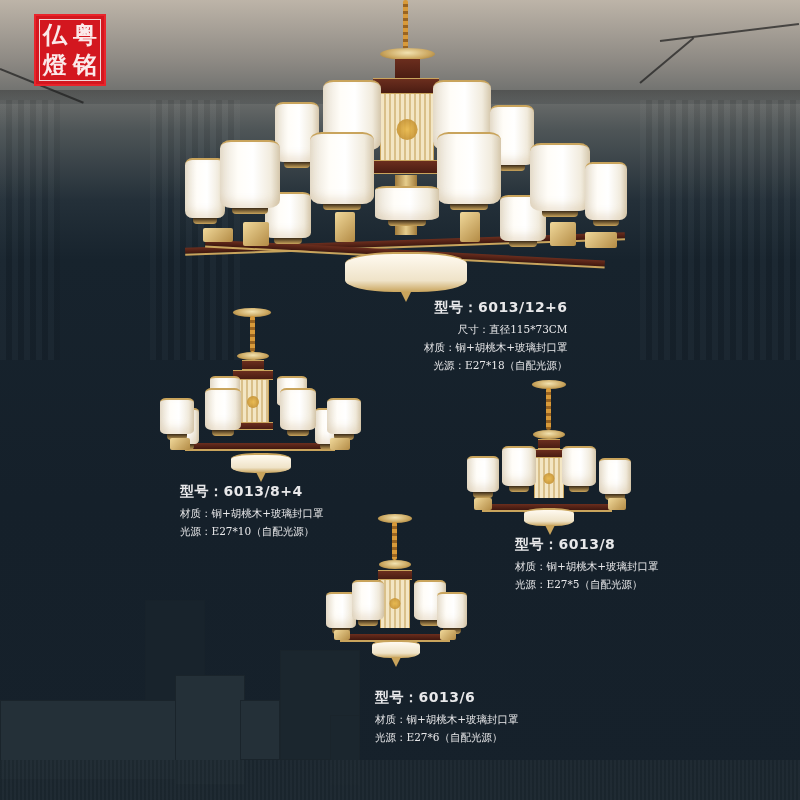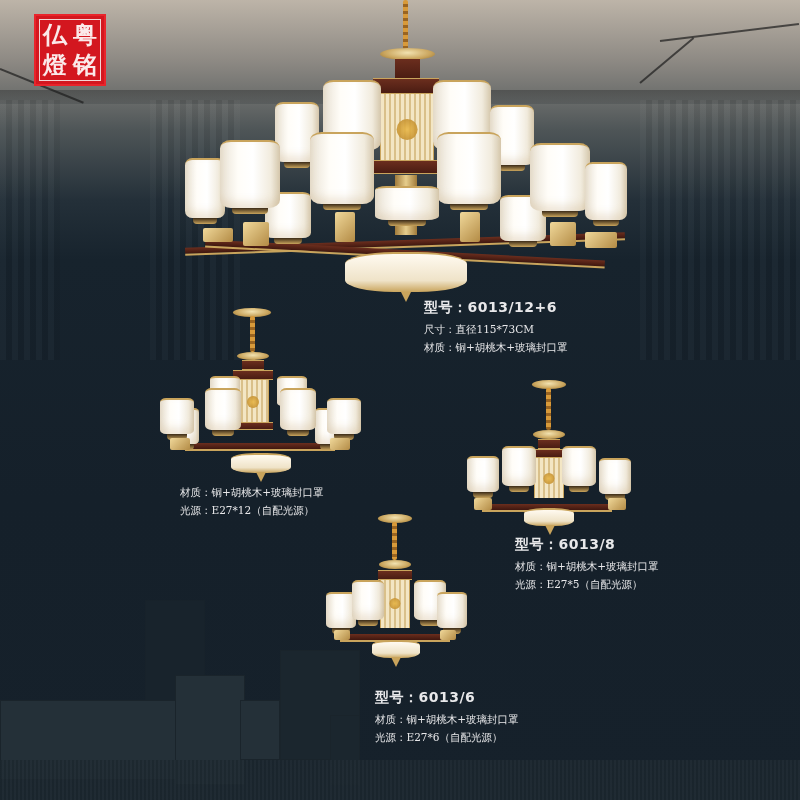--- a/index.html
+++ b/index.html
@@ -108,24 +108,25 @@
     <div class="bracket" style="left:285px;top:212px;width:20px;height:30px;"></div>
     <div class="bracket" style="left:375px;top:222px;width:26px;height:24px;"></div>
     <div class="bracket" style="left:410px;top:232px;width:32px;height:16px;"></div>
 
     <div class="shade" style="left:200px;top:186px;width:64px;height:34px;"></div>
 
     <div class="bowl" style="left:170px;top:252px;width:122px;height:40px;"></div>
     <div class="finial" style="left:226px;top:292px;"></div>
   </div>
 
-  <div class="spec" style="left:424px;top:299px;">
+  <div class="spec" style="left:424px;top:299px;text-align:right;">
     <div class="model"><span>型号：</span><span>6013/12+6</span></div>
     <div class="line"><span>尺寸：</span><span>直径115*73CM</span></div>
     <div class="line"><span>材质：</span><span>铜+胡桃木+玻璃封口罩</span></div>
+    <div class="line"><span>光源：</span><span>E27*18（自配光源）</span></div>
   </div>
 
   <div class="chandelier" style="left:155px;top:308px;width:210px;height:175px;">
     <div class="canopy" style="left:78px;top:0;width:38px;height:9px;"></div>
     <div class="chain" style="left:95px;top:8px;height:36px;"></div>
     <div class="canopy" style="left:82px;top:44px;width:32px;height:8px;"></div>
     <div class="wood" style="left:87px;top:52px;width:22px;height:10px;"></div>
     <div class="wood" style="left:78px;top:62px;width:40px;height:10px;"></div>
     <div class="core" style="left:82px;top:72px;width:32px;height:42px;">
         <div class="medal"></div>
@@ -140,22 +141,23 @@
     <div class="shade" style="left:50px;top:80px;width:36px;height:42px;"></div>
     <div class="shade" style="left:125px;top:80px;width:36px;height:42px;"></div>
     <div class="shade" style="left:172px;top:90px;width:34px;height:36px;"></div>
     <div class="bracket" style="left:15px;top:130px;width:20px;height:12px;"></div>
     <div class="bracket" style="left:175px;top:130px;width:20px;height:12px;"></div>
     <div class="bowl" style="left:76px;top:145px;width:60px;height:20px;"></div>
     <div class="finial" style="left:101px;top:164px;"></div>
   </div>
 
   <div class="spec" style="left:180px;top:483px;">
-    <div class="line"><span>材质：</span><span>铜+胡桃木+玻璃封口罩</span></div>
-    <div class="line"><span>光源：</span><span>E27*12（自配光源）</span></div>
+    <div class="model"><span>型号：</span><span>6013/8+4</span></div>
+    <div class="line"><span>材质：</span><span>铜+胡桃木+玻璃封口罩</span></div>
+    <div class="line"><span>光源：</span><span>E27*10（自配光源）</span></div>
   </div>
 
   <div class="chandelier" style="left:462px;top:380px;width:176px;height:152px;">
     <div class="canopy" style="left:70px;top:0;width:34px;height:9px;"></div>
     <div class="chain" style="left:84px;top:8px;height:42px;"></div>
     <div class="canopy" style="left:71px;top:50px;width:32px;height:9px;"></div>
     <div class="wood" style="left:76px;top:59px;width:22px;height:10px;"></div>
     <div class="wood" style="left:68px;top:69px;width:38px;height:9px;"></div>
     <div class="core" style="left:72px;top:78px;width:30px;height:40px;">
         <div class="medal"></div>

